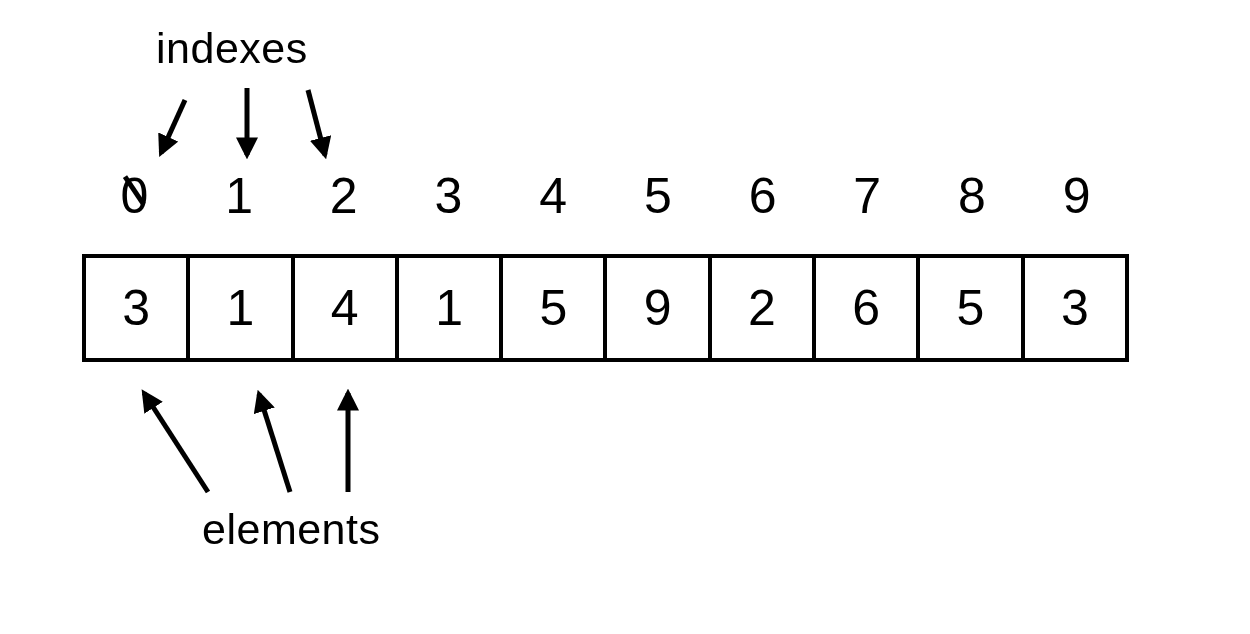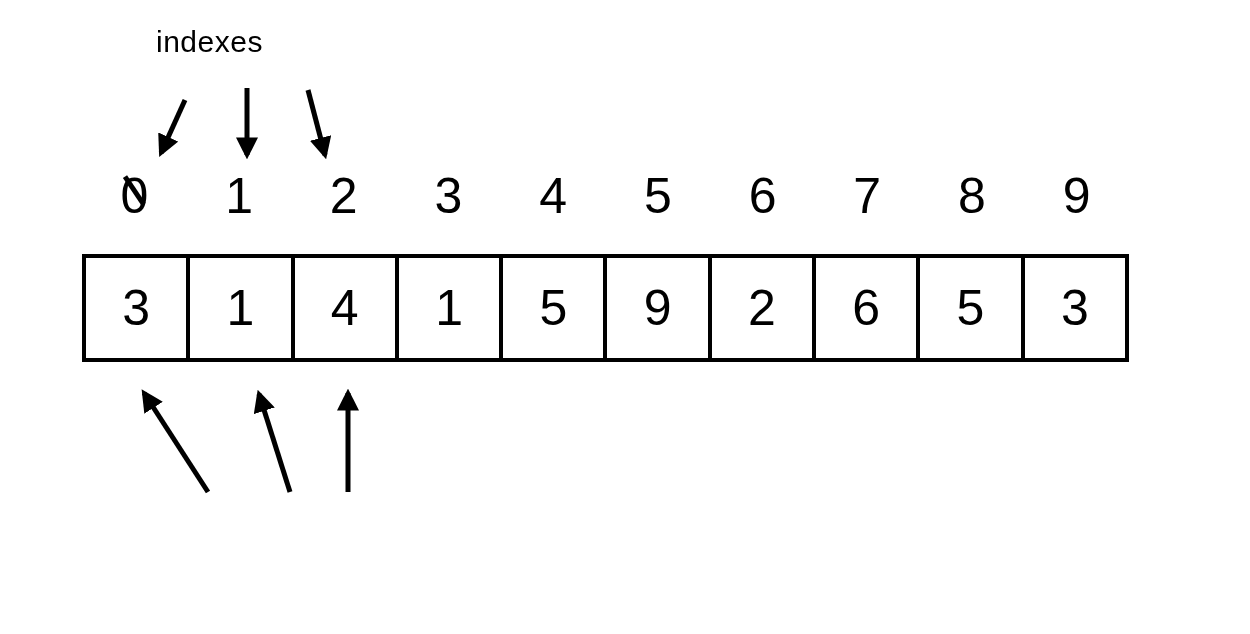--- a/index.html
+++ b/index.html
@@ -12,21 +12,21 @@
     width: 1250px;
     height: 634px;
     background: #ffffff;
     overflow: hidden;
     font-family: "Liberation Sans", "DejaVu Sans", sans-serif;
     color: #000000;
   }
 
   .label {
     position: absolute;
-    font-size: 30px;
+    font-size: 43px;
     line-height: 1;
     color: #000000;
     white-space: nowrap;
     letter-spacing: 0.5px;
   }
   .label-indexes { left: 156px; top: 27px; }
   .label-elements { left: 202px; top: 508px; }
 
   .arrows-overlay {
     position: absolute;
@@ -127,14 +127,15 @@
     <div class="array-cell">4</div>
     <div class="array-cell">1</div>
     <div class="array-cell">5</div>
     <div class="array-cell">9</div>
     <div class="array-cell">2</div>
     <div class="array-cell">6</div>
     <div class="array-cell">5</div>
     <div class="array-cell">3</div>
   </div>
 
+  <span class="label label-elements">elements</span>
 
 </div>
 
 </body></html>

